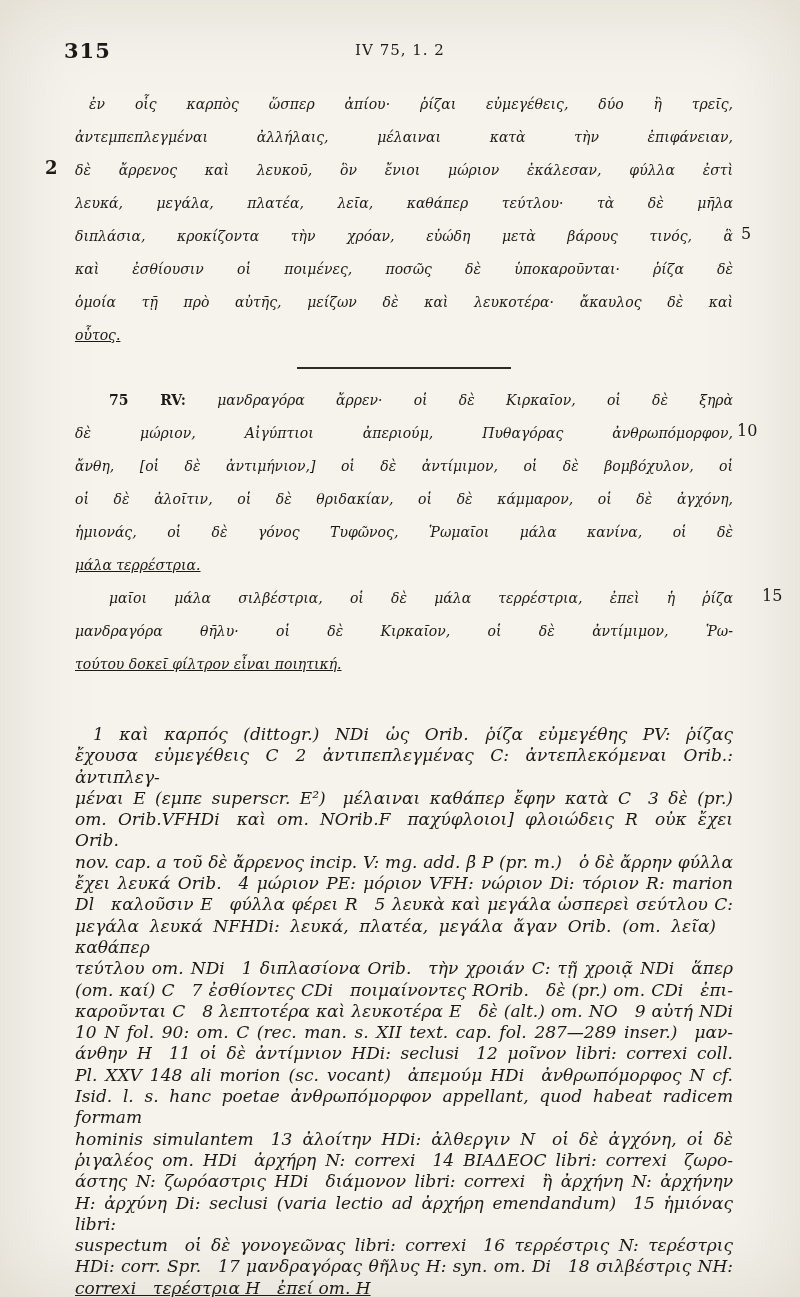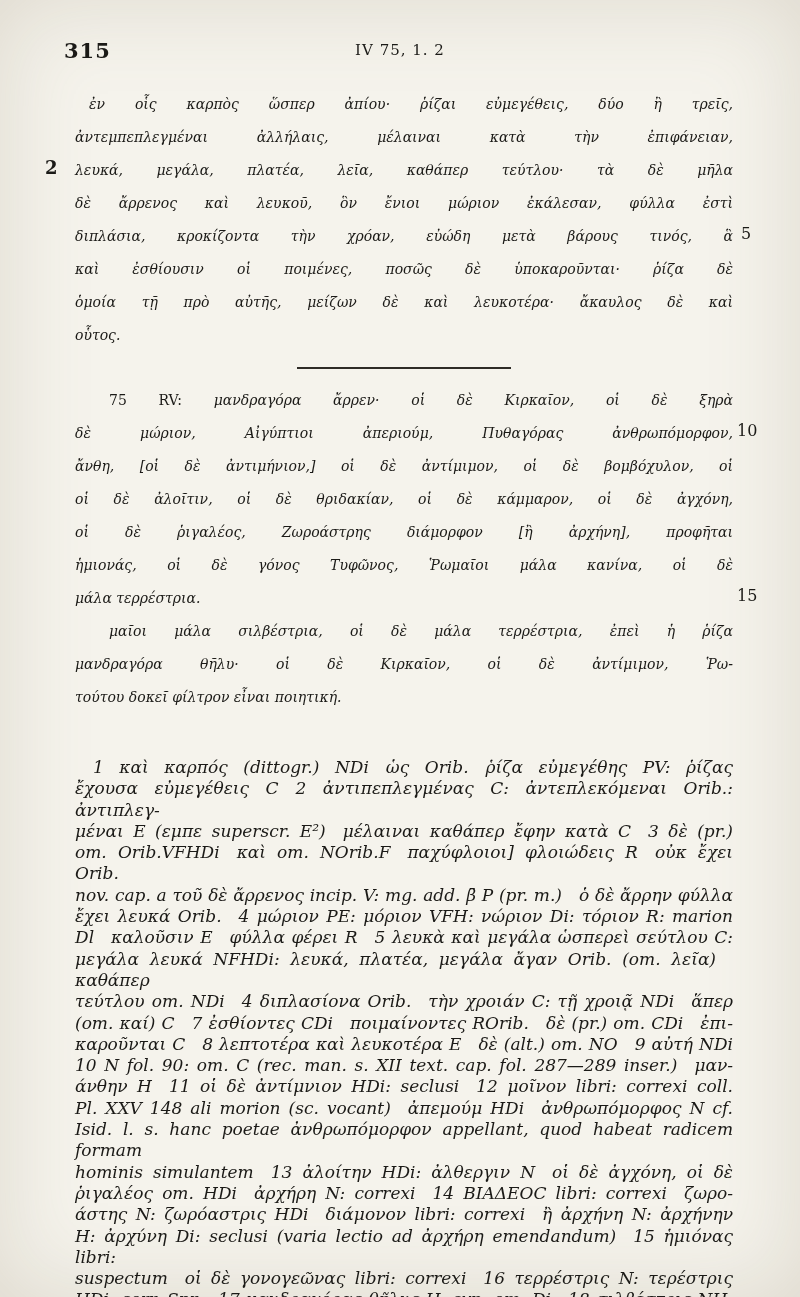--- a/index.html
+++ b/index.html
@@ -25,47 +25,47 @@
     text-align: center; font-size: 15px; letter-spacing: 1px; font-style: normal;
   }
 
   .textblock {
     position: absolute; left: 75px; top: 88px; width: 658px;
     font-style: italic;
   }
 
   .main-para { font-size: 14px; line-height: 33px; }
   .tline { text-align: justify; text-align-last: justify; }
-  .tline.last { text-align-last: left; }
+  .tline.last { text-align-last: left; text-decoration: underline; }
   .p1 [data-bind-list] .tline:first-child, .p1 > div > .tline:first-child { text-indent: 14px; }
   .p1-lines .tline:first-child { text-indent: 14px; }
   .p2 .first-line { text-indent: 34px; }
   .p3-lines .tline:first-child { text-indent: 34px; }
 
-  .bold-label { font-style: normal; font-weight: normal; }
+  .bold-label { font-style: normal; font-weight: bold; }
 
   .divider {
     width: 214px; height: 0;
     border-top: 2px solid #2e2b26;
     margin: 15px auto 15px auto;
   }
 
   .apparatus {
     margin-top: 43px;
     font-size: 17px; line-height: 21.3px;
   }
   .app-lines .tline:first-child { text-indent: 18px; }
 
   .margin-num {
     position: absolute; font-style: normal; font-size: 16px; color: var(--ink, #1b1a17);
   }
   .mn-left2  { left: 45px;  top: 157px; font-weight: bold; font-size: 18px; }
   .mn-right5  { left: 741px; top: 224px; }
   .mn-right10 { left: 737px; top: 421px; }
-  .mn-right15 { left: 737px; top: 586px; }
+  .mn-right15 { left: 762px; top: 586px; }
 </style>
 </head>
 <body>
 
 <div class="page">
 
   <div class="header-row">
     <div class="page-number" data-bind="page.number">315</div>
     <div class="running-head" data-bind="page.running_head">IV 75, 1. 2</div>
   </div>
@@ -74,40 +74,39 @@
   <div class="margin-num mn-right5" data-bind="margins.line_5">5</div>
   <div class="margin-num mn-right10" data-bind="margins.line_10">10</div>
   <div class="margin-num mn-right15" data-bind="margins.line_15">15</div>
 
   <div class="textblock">
 
     <div class="main-para p1">
       <div class="p1-lines" data-bind-list="text.paragraph1_lines">
           <div class="tline">ἐν οἷς καρπὸς ὥσπερ ἀπίου· ῥίζαι εὐμεγέθεις, δύο ἢ τρεῖς,</div>
           <div class="tline">ἀντεμπεπλεγμέναι ἀλλήλαις, μέλαιναι κατὰ τὴν ἐπιφάνειαν,</div>
+          <div class="tline">δὲ ἄρρενος καὶ λευκοῦ, ὃν ἔνιοι μώριον ἐκάλεσαν, φύλλα ἐστὶ</div>
           <div class="tline">λευκά, μεγάλα, πλατέα, λεῖα, καθάπερ τεύτλου· τὰ δὲ μῆλα</div>
-          <div class="tline">δὲ ἄρρενος καὶ λευκοῦ, ὃν ἔνιοι μώριον ἐκάλεσαν, φύλλα ἐστὶ</div>
           <div class="tline">διπλάσια, κροκίζοντα τὴν χρόαν, εὐώδη μετὰ βάρους τινός, ἃ</div>
           <div class="tline">καὶ ἐσθίουσιν οἱ ποιμένες, ποσῶς δὲ ὑποκαροῦνται· ῥίζα δὲ</div>
           <div class="tline">ὁμοία τῇ πρὸ αὐτῆς, μείζων δὲ καὶ λευκοτέρα· ἄκαυλος δὲ καὶ</div>
           <div class="tline last">οὗτος.</div>
         </div>
     </div>
 
     <div class="divider"></div>
 
     <div class="main-para p2">
       <div class="tline first-line">
         <span class="bold-label" data-bind="text.paragraph2_heading">75 RV:</span><span data-bind="text.paragraph2_line1_rest"> μανδραγόρα ἄρρεν· οἱ δὲ Κιρκαῖον, οἱ δὲ ξηρὰ</span>
       </div>
       <div class="p2-lines" data-bind-list="text.paragraph2_lines">
           <div class="tline">δὲ μώριον, Αἰγύπτιοι ἀπεριούμ, Πυθαγόρας ἀνθρωπόμορφον,</div>
           <div class="tline">ἄνθη, [οἱ δὲ ἀντιμήνιον,] οἱ δὲ ἀντίμιμον, οἱ δὲ βομβόχυλον, οἱ</div>
           <div class="tline">οἱ δὲ ἀλοῖτιν, οἱ δὲ θριδακίαν, οἱ δὲ κάμμαρον, οἱ δὲ ἀγχόνη,</div>
-          <div class="tline">οἱ δὲ ῥιγαλέος, Ζωροάστρης διάμορφον [ἢ ἀρχήνη], προφῆται</div>
           <div class="tline">ἡμιονάς, οἱ δὲ γόνος Τυφῶνος, Ῥωμαῖοι μάλα κανίνα, οἱ δὲ</div>
           <div class="tline last">μάλα τερρέστρια.</div>
         </div>
     </div>
 
     <div class="main-para p3">
       <div class="p3-lines" data-bind-list="text.paragraph3_lines">
           <div class="tline">μαῖοι μάλα σιλβέστρια, οἱ δὲ μάλα τερρέστρια, ἐπεὶ ἡ ῥίζα</div>
           <div class="tline">μανδραγόρα θῆλυ· οἱ δὲ Κιρκαῖον, οἱ δὲ ἀντίμιμον, Ῥω-</div>
           <div class="tline last">τούτου δοκεῖ φίλτρον εἶναι ποιητική.</div>
@@ -117,21 +116,21 @@
     <div class="apparatus">
       <div class="app-lines" data-bind-list="apparatus.lines">
           <div class="tline">1 καὶ καρπός (dittogr.) NDi ὡς Orib. ῥίζα εὐμεγέθης PV: ῥίζας</div>
           <div class="tline">ἔχουσα εὐμεγέθεις C 2 ἀντιπεπλεγμένας C: ἀντεπλεκόμεναι Orib.: ἀντιπλεγ-</div>
           <div class="tline">μέναι E (εμπε superscr. E²) μέλαιναι καθάπερ ἔφην κατὰ C 3 δὲ (pr.)</div>
           <div class="tline">om. Orib.VFHDi καὶ om. NOrib.F παχύφλοιοι] φλοιώδεις R οὐκ ἔχει Orib.</div>
           <div class="tline">nov. cap. a τοῦ δὲ ἄρρενος incip. V: mg. add. β̄ P (pr. m.) ὁ δὲ ἄρρην φύλλα</div>
           <div class="tline">ἔχει λευκά Orib. 4 μώριον PE: μόριον VFH: νώριον Di: τόριον R: marion</div>
           <div class="tline">Dl καλοῦσιν E φύλλα φέρει R 5 λευκὰ καὶ μεγάλα ὡσπερεὶ σεύτλου C:</div>
           <div class="tline">μεγάλα λευκά NFHDi: λευκά, πλατέα, μεγάλα ἄγαν Orib. (om. λεῖα) καθάπερ</div>
-          <div class="tline">τεύτλου om. NDi 4 διπλασίονα Orib. τὴν χροιάν C: τῇ χροιᾷ NDi ἅπερ</div>
+          <div class="tline">τεύτλου om. NDi 1 διπλασίονα Orib. τὴν χροιάν C: τῇ χροιᾷ NDi ἅπερ</div>
           <div class="tline">(om. καί) C 7 ἐσθίοντες CDi ποιμαίνοντες ROrib. δὲ (pr.) om. CDi ἐπι-</div>
           <div class="tline">καροῦνται C 8 λεπτοτέρα καὶ λευκοτέρα E δὲ (alt.) om. NO 9 αὐτή NDi</div>
           <div class="tline">10 N fol. 90: om. C (rec. man. s. XII text. cap. fol. 287—289 inser.) μαν-</div>
           <div class="tline">άνθην H 11 οἱ δὲ ἀντίμνιον HDi: seclusi 12 μοῖνον libri: correxi coll.</div>
           <div class="tline">Pl. XXV 148 ali morion (sc. vocant) ἀπεμούμ HDi ἀνθρωπόμορφος N cf.</div>
           <div class="tline">Isid. l. s. hanc poetae ἀνθρωπόμορφον appellant, quod habeat radicem formam</div>
           <div class="tline">hominis simulantem 13 ἀλοίτην HDi: ἀλθεργιν N οἱ δὲ ἀγχόνη, οἱ δὲ</div>
           <div class="tline">ῥιγαλέος om. HDi ἀρχήρη N: correxi 14 ΒΙΑΔΕΟC libri: correxi ζωρο-</div>
           <div class="tline">άστης N: ζωρόαστρις HDi διάμονον libri: correxi ἢ ἀρχήνη N: ἀρχήνην</div>
           <div class="tline">H: ἀρχύνη Di: seclusi (varia lectio ad ἀρχήρη emendandum) 15 ἡμιόνας libri:</div>

